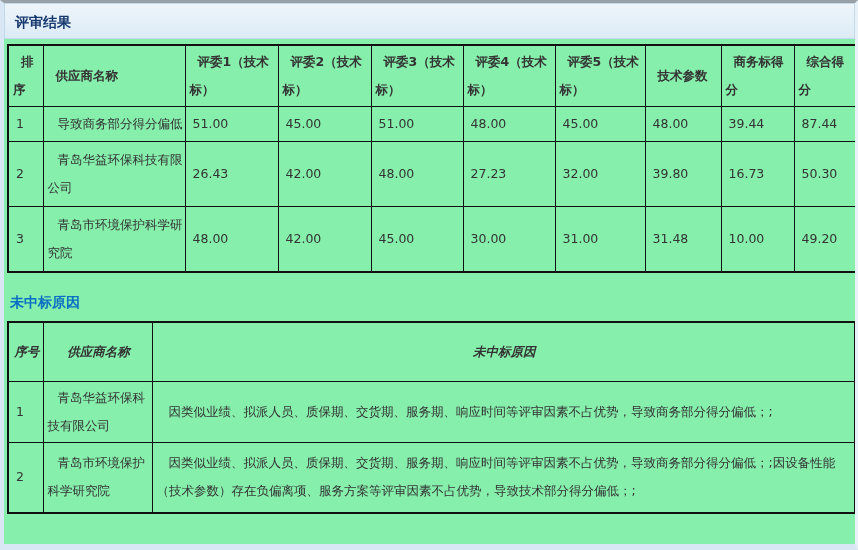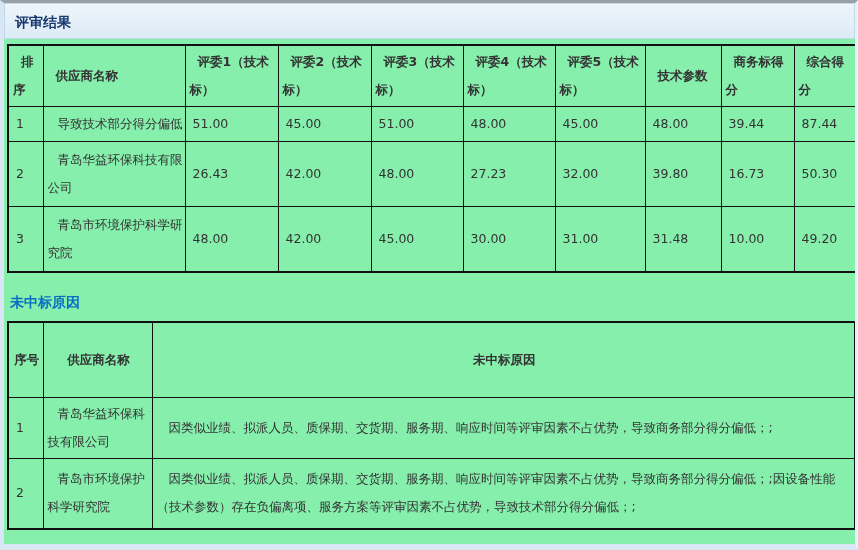--- a/index.html
+++ b/index.html
@@ -48,21 +48,21 @@
   }
   th{font-weight:bold;}
   .t1 th{text-indent:8px;}
   .t1 .hdr-row{height:60px;}
   .t1 .r1{height:35px;}
   .t1 .r2,.t1 .r3{height:65px;}
   .num{padding-left:7px;}
   .name-cell{text-indent:10px;}
   .wrapcell{text-indent:10px;}
   .t2 th{text-align:center;text-indent:0;}
-  .t2 .hdr-row{height:76px;}
+  .t2 .hdr-row{height:60px;font-style:italic;}
   .t2 .r1{height:60px;}
   .t2 .r2{height:70px;}
   .reason-cell{text-indent:12px;padding-right:6px;}
 </style>
 </head>
 <body>
 
 <div class="page">
 
   <div class="section-bar">
@@ -92,21 +92,21 @@
       <th>评委2（技术标）</th>
       <th>评委3（技术标）</th>
       <th>评委4（技术标）</th>
       <th>评委5（技术标）</th>
       <th>技术参数</th>
       <th>商务标得分</th>
       <th>综合得分</th>
     </tr>
     <tr class="r1">
       <td class="num">1</td>
-      <td class="name-cell">导致技术部分得分偏低</td>
+      <td class="name-cell">导致商务部分得分偏低</td>
       <td class="num">51.00</td>
       <td class="num">45.00</td>
       <td class="num">51.00</td>
       <td class="num">48.00</td>
       <td class="num">45.00</td>
       <td class="num">48.00</td>
       <td class="num">39.44</td>
       <td class="num">87.44</td>
     </tr>
     <tr class="r2">

